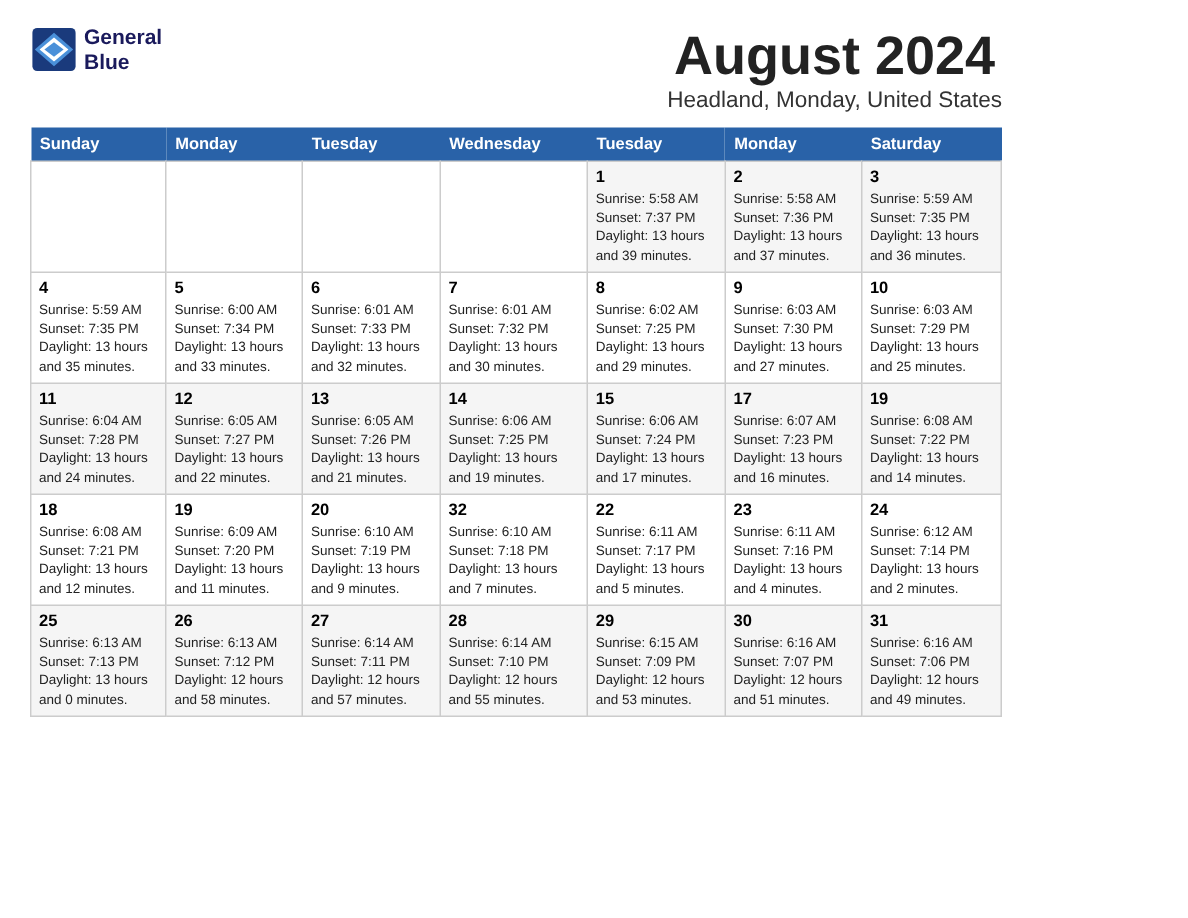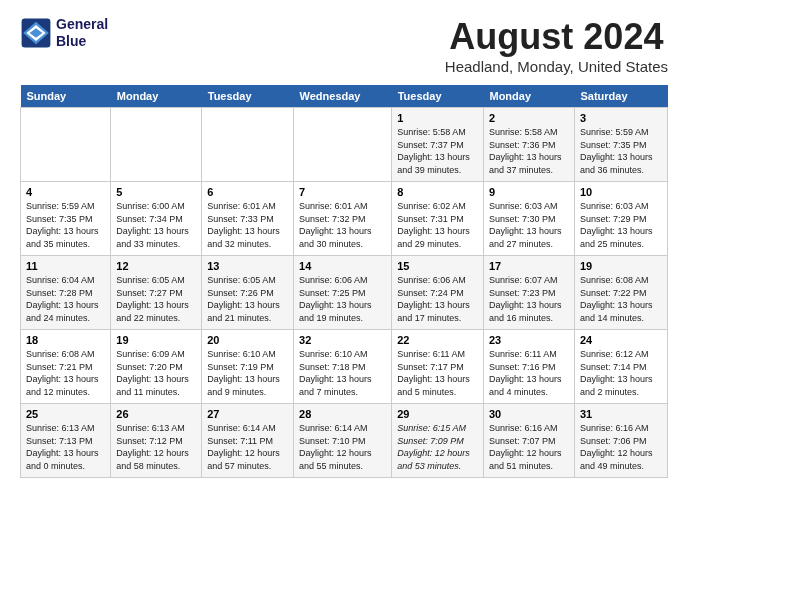--- a/index.html
+++ b/index.html
@@ -178,21 +178,21 @@
           <td>
             <span class="day-num">7</span>
             <div class="day-info" style="white-space: pre-line;">Sunrise: 6:01 AM
 Sunset: 7:32 PM
 Daylight: 13 hours
 and 30 minutes.</div>
           </td>
           <td>
             <span class="day-num">8</span>
             <div class="day-info" style="white-space: pre-line;">Sunrise: 6:02 AM
-Sunset: 7:31 PM
+Sunset: 7:25 PM
 Daylight: 13 hours
 and 29 minutes.</div>
           </td>
           <td>
             <span class="day-num">9</span>
             <div class="day-info" style="white-space: pre-line;">Sunrise: 6:03 AM
 Sunset: 7:30 PM
 Daylight: 13 hours
 and 27 minutes.</div>
           </td>
@@ -330,21 +330,21 @@
           </td>
           <td>
             <span class="day-num">28</span>
             <div class="day-info" style="white-space: pre-line;">Sunrise: 6:14 AM
 Sunset: 7:10 PM
 Daylight: 12 hours
 and 55 minutes.</div>
           </td>
           <td>
             <span class="day-num">29</span>
-            <div class="day-info" style="white-space: pre-line; font-style: italic;">Sunrise: 6:15 AM
+            <div class="day-info" style="white-space: pre-line;">Sunrise: 6:15 AM
 Sunset: 7:09 PM
 Daylight: 12 hours
 and 53 minutes.</div>
           </td>
           <td>
             <span class="day-num">30</span>
             <div class="day-info" style="white-space: pre-line;">Sunrise: 6:16 AM
 Sunset: 7:07 PM
 Daylight: 12 hours
 and 51 minutes.</div>

